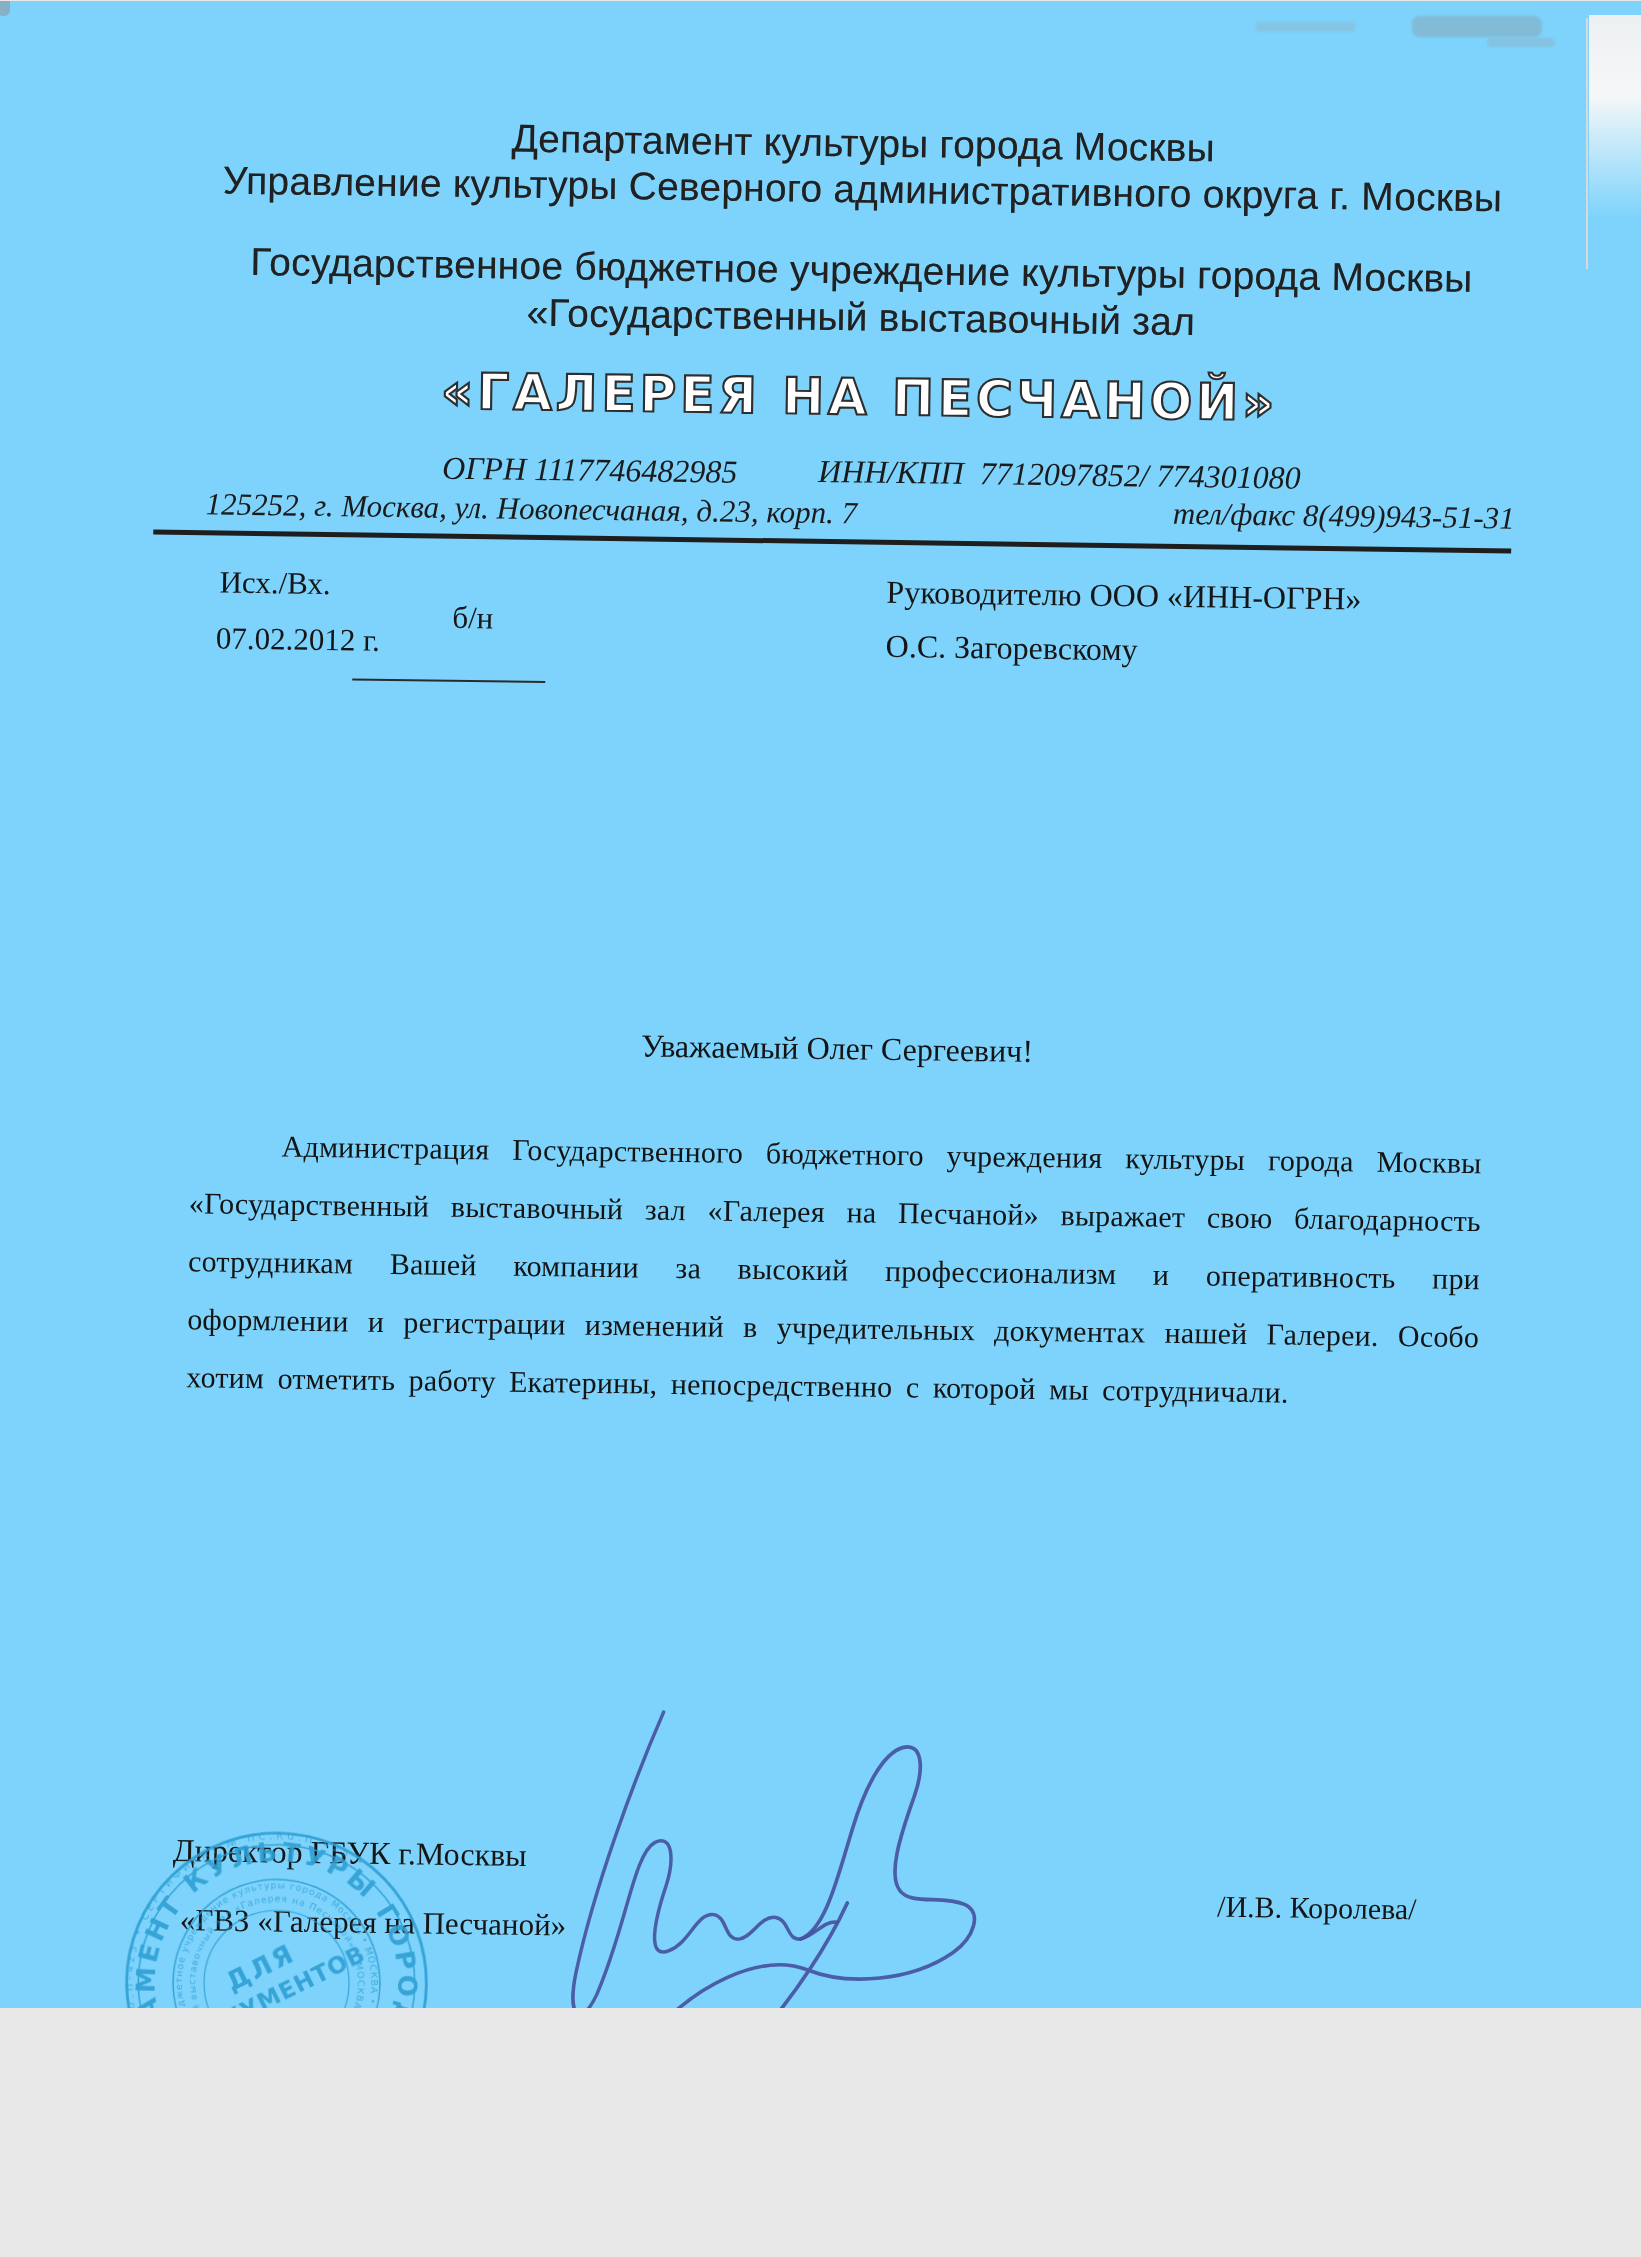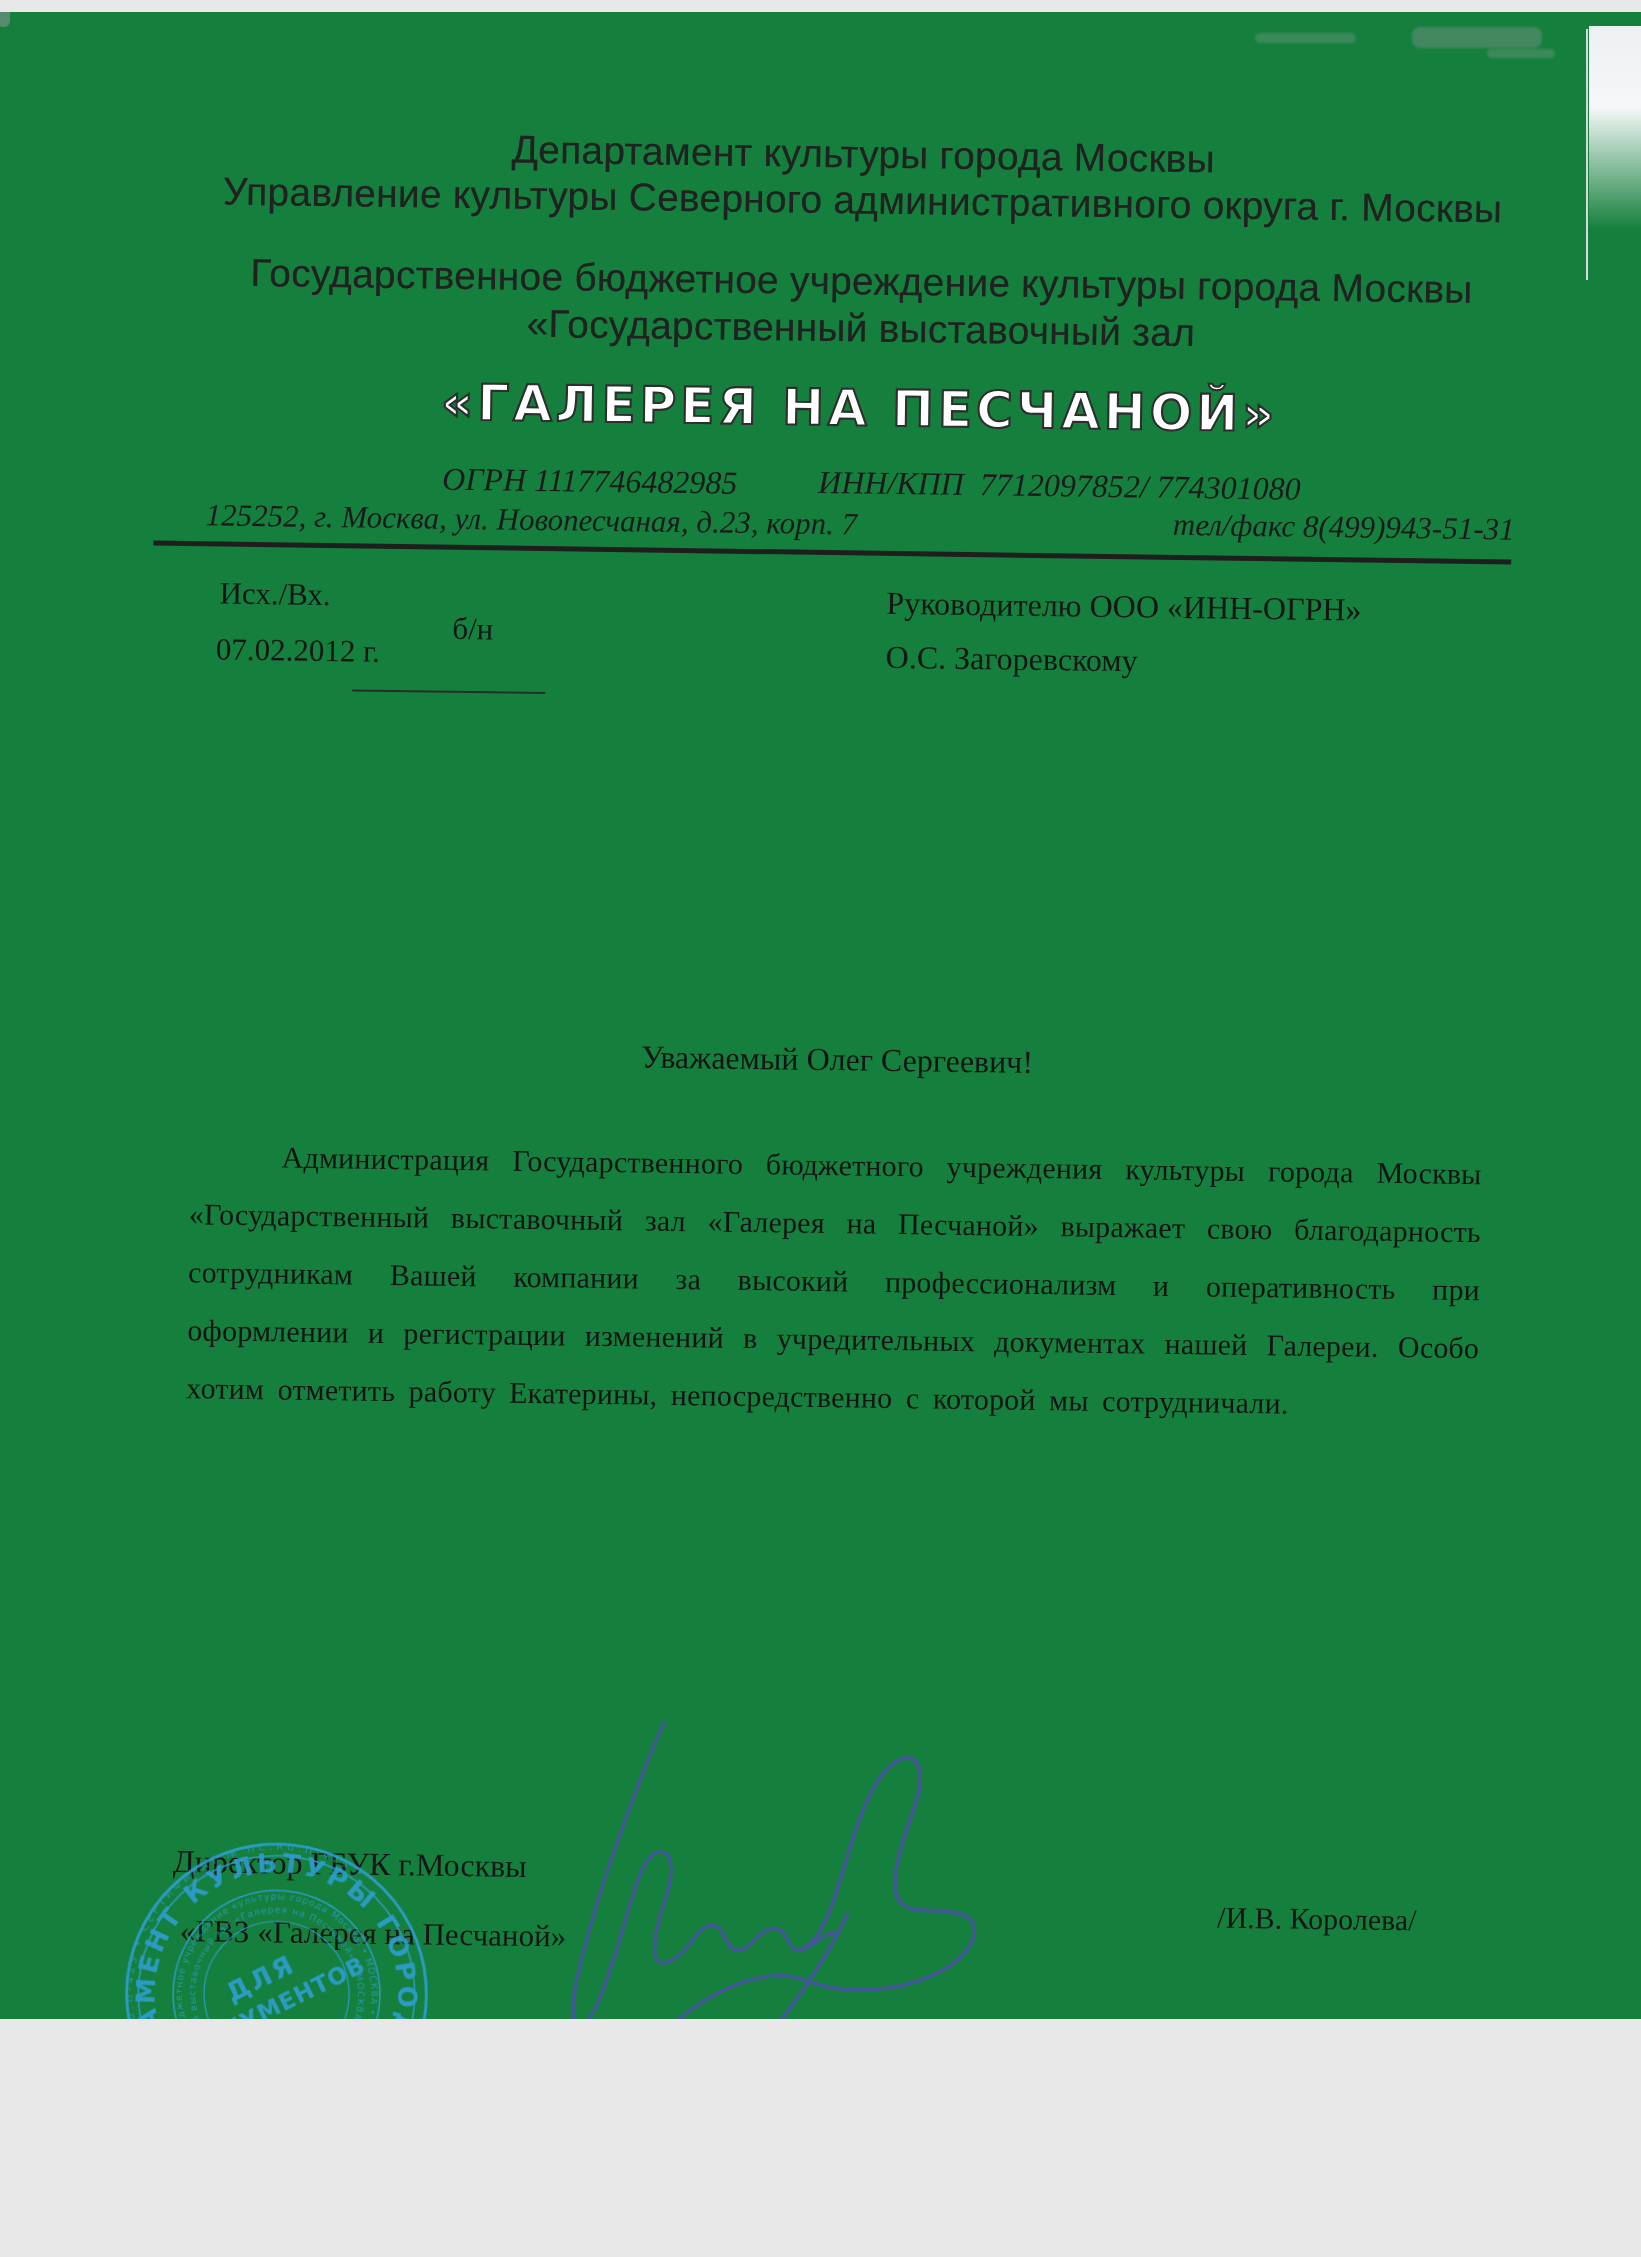--- a/index.html
+++ b/index.html
@@ -1,18 +1,18 @@
 <!DOCTYPE html>
 <html><head>
 <meta charset="utf-8">
 <style>
   html,body{margin:0;padding:0;background:#e8e8e8;}
   .sheet{
-    position:relative;width:1641px;height:2007px;margin:12px auto;
-    background:#15803d;overflow:hidden;
+    position:relative;width:1641px;height:2007px;margin:1px auto;
+    background:#7dd3fc;overflow:hidden;
     font-family:"Liberation Serif",serif;color:#1c1c1c;
   }
   .scanlayer{position:absolute;inset:0;transform:rotate(0.8deg);transform-origin:821px 1129px;}
   .abs{position:absolute;}
   
   .lh-line{
     left:0;width:1699px;text-align:center;
     font-family:"Liberation Sans",sans-serif;font-size:39px;line-height:44px;
     color:#212121;letter-spacing:0.2px;text-shadow:0 0 0.6px rgba(20,20,20,.45);
   }

